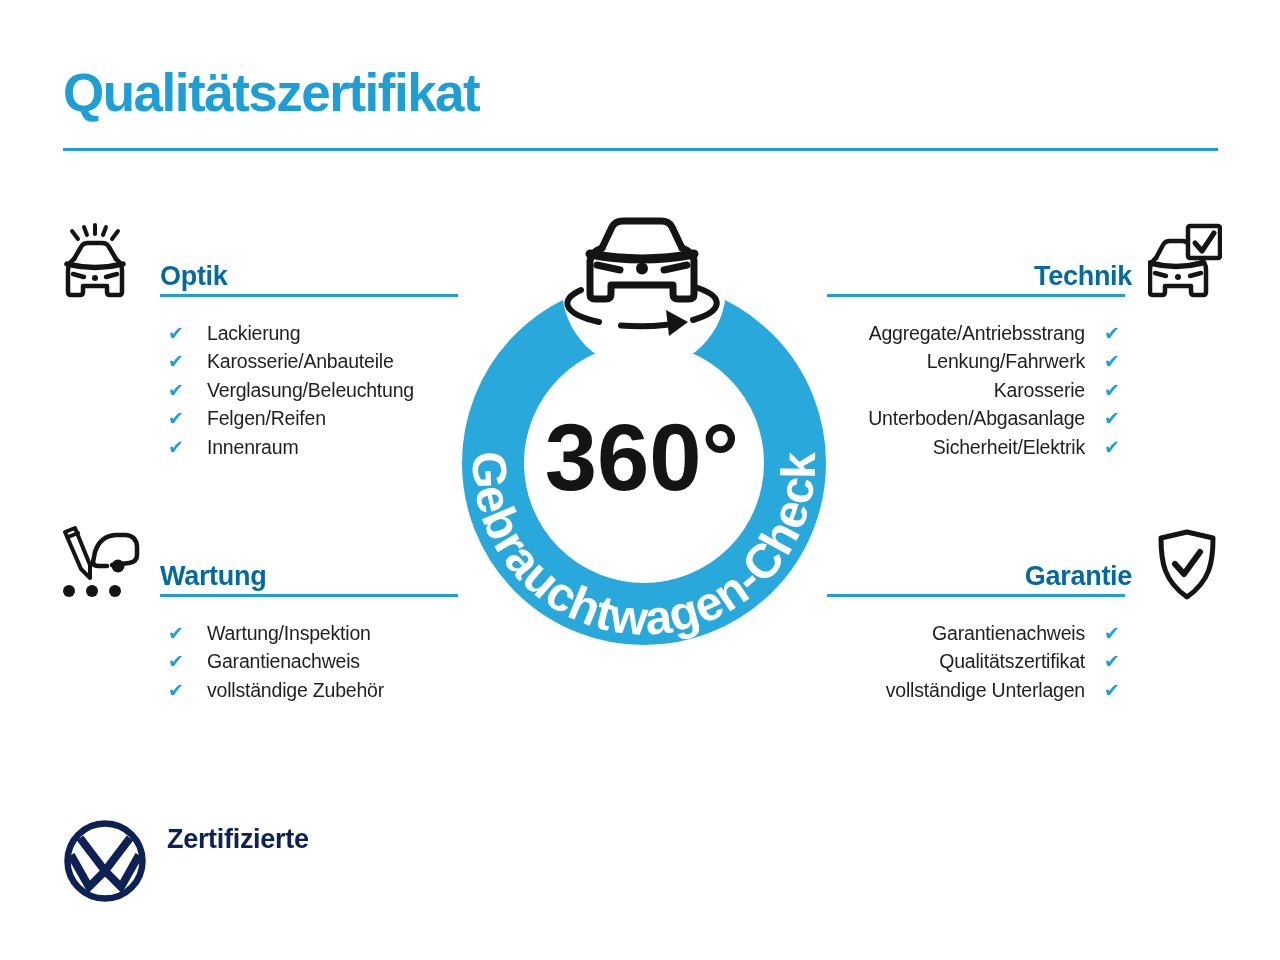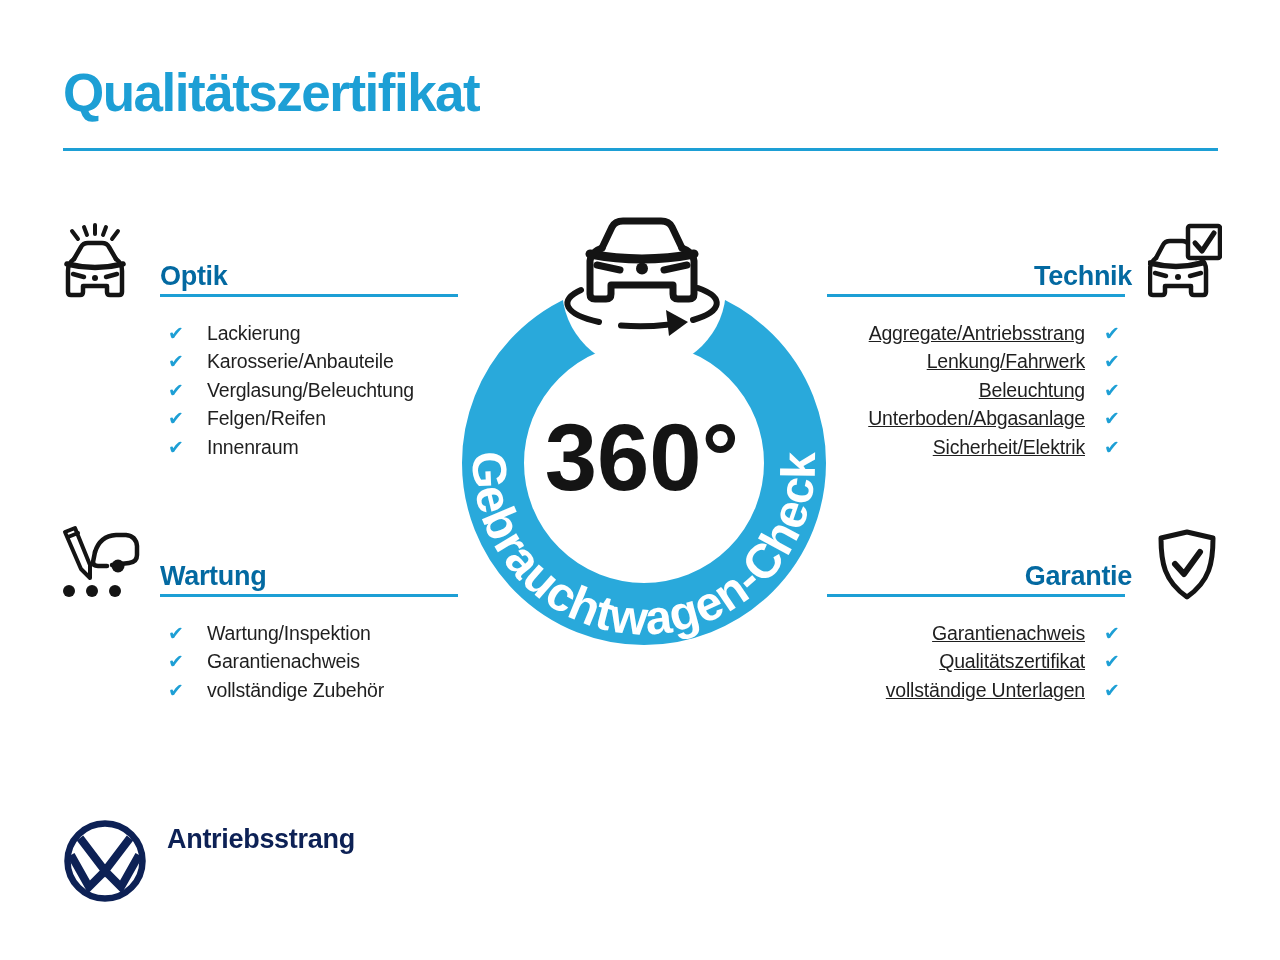--- a/index.html
+++ b/index.html
@@ -68,21 +68,21 @@
   .check{
     width:22px;flex:0 0 22px;
     font-family:"DejaVu Sans",sans-serif;
     font-size:19px;font-weight:bold;color:var(--accent);
     line-height:1;
   }
   .item-label{
     font-size:19.5px;color:#1f1f1f;letter-spacing:-0.2px;
   }
   .sec.left  .item-label{margin-left:17px;}
-  .sec.right .item-label{margin-right:19px;text-decoration:underline;}
+  .sec.right .item-label{margin-right:19px;}
 
   
   .badge{position:absolute;left:440px;top:196px;width:410px;height:480px;}
   .ring-stroke{fill:none;stroke:var(--ring);stroke-width:62px;}
   .gap-circle{fill:var(--bg);stroke:none;}
   .ring-text{
     fill:#fff;font-family:"Liberation Sans",sans-serif;
     font-size:48px;font-weight:bold;letter-spacing:0.5px;
   }
   .deg-text{
@@ -194,21 +194,21 @@
     <ul class="sec-list">
       <li class="check-row">
           <span class="item-label">Aggregate/Antriebsstrang</span>
           <span class="check">✔</span>
         </li>
       <li class="check-row">
           <span class="item-label">Lenkung/Fahrwerk</span>
           <span class="check">✔</span>
         </li>
       <li class="check-row">
-          <span class="item-label">Beleuchtung</span>
+          <span class="item-label">Karosserie</span>
           <span class="check">✔</span>
         </li>
       <li class="check-row">
           <span class="item-label">Unterboden/Abgasanlage</span>
           <span class="check">✔</span>
         </li>
       <li class="check-row">
           <span class="item-label">Sicherheit/Elektrik</span>
           <span class="check">✔</span>
         </li>
@@ -266,16 +266,16 @@
         </li>
     </ul>
   </section>
 
   <svg class="footer-logo" viewBox="0 0 84 84">
     <circle class="vw-stroke" cx="42" cy="42" r="37.5" stroke-width="6.5"></circle>
     <polyline class="vw-stroke" points="17,19 42,52 67,19" stroke-width="8" stroke-linecap="butt" stroke-linejoin="miter"></polyline>
     <polyline class="vw-stroke" points="8,36 26,68 42,52 58,68 76,36" stroke-width="8" stroke-linecap="butt" stroke-linejoin="miter"></polyline>
   </svg>
   <div class="footer-text">
-    <span>Antriebsstrang</span>
+    <span>Zertifizierte</span>
   </div>
 
 </div>
 
 </body></html>

